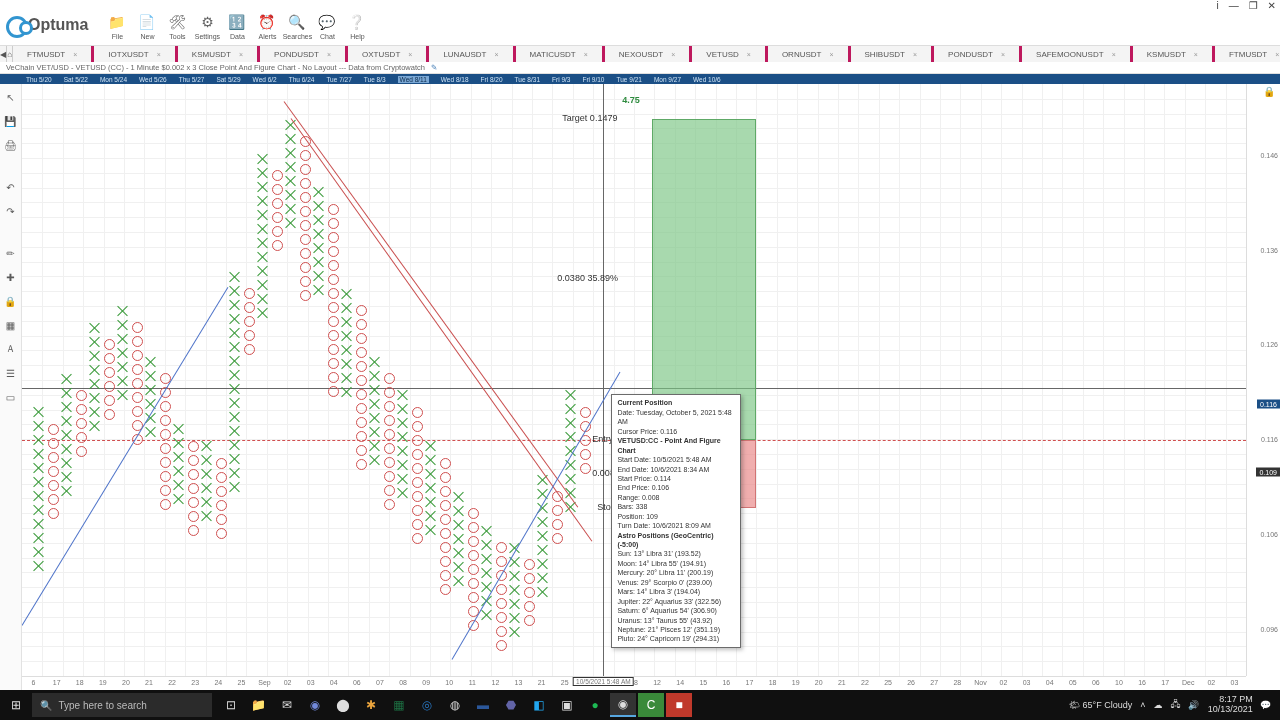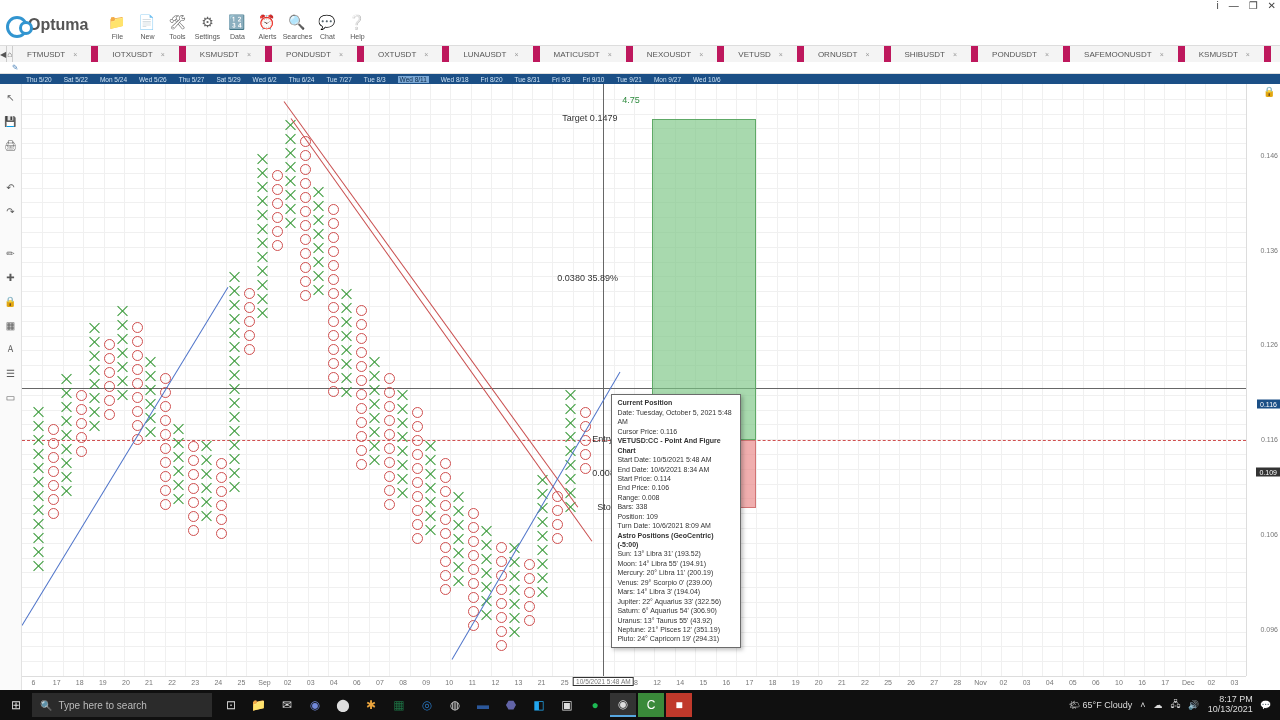--- a/index.html
+++ b/index.html
@@ -16,21 +16,21 @@
 .logo-mark::after { content:""; position:absolute; width:8px; height:8px; border:3px solid #3295d0; border-radius:50%; top:2px; left:10px; background:#fff; }
 .logo-text { font-size:16px; font-weight:600; color:#555; }
 .tbtn { display:flex; flex-direction:column; align-items:center; width:30px; cursor:pointer; }
 .tbtn .ic { width:20px; height:20px; display:flex; align-items:center; justify-content:center; font-size:14px; color:#666; }
 .tbtn .lbl { font-size:7px; color:#555; margin-top:1px; }
 .tbtn.alerts .ic { color:#c0392b; }
 
 
 .tabstrip { height:16px; background:#e9e9e9; display:flex; align-items:stretch; font-size:8px; color:#555; }
 .navback, .navhome { width:16px; display:flex; align-items:center; justify-content:center; background:#f4f4f4; border-right:1px solid #ccc; cursor:pointer; }
-.tab { padding:0 14px; display:flex; align-items:center; border-right:7px solid #be185d; background:#f4f4f4; cursor:pointer; position:relative; }
+.tab { padding:0 14px; display:flex; align-items:center; border-right:3px solid #be185d; background:#f4f4f4; cursor:pointer; position:relative; }
 .tab .x { margin-left:8px; color:#999; font-size:7px; }
 .tabstrip .spacer { flex:1; }
 
 
 .subhead { height:12px; background:#fff; font-size:7.5px; color:#666; padding:0 6px; display:flex; align-items:center; border-bottom:1px solid #e0e0e0; }
 .subhead .pen { margin-left:6px; color:#3573b0; cursor:pointer; }
 
 
 .dateruler { height:10px; background:#1b4f86; color:#cfe3f4; font-size:6.5px; display:flex; align-items:center; padding-left:26px; gap:12px; white-space:nowrap; overflow:hidden; }
 .dateruler span.hi { background:#7aa7d4; color:#0b2a4a; padding:0 2px; }
@@ -71,21 +71,21 @@
 .hline { position:absolute; left:0; right:34px; height:1px; background:#676767; }
 .vline { position:absolute; top:0; bottom:24px; width:1px; background:#676767; }
 
 
 .rr { position:absolute; }
 .rr .profit { position:absolute; left:0; right:0; background:rgba(122,197,130,.65); border:1px solid #5fa967; }
 .rr .loss { position:absolute; left:0; right:0; background:rgba(232,131,131,.65); border:1px solid #d17474; }
 
 
 .clabel { position:absolute; font-size:9px; color:#333; white-space:nowrap; }
-.clabel.green { color:#2e8b3e; font-weight:400; }
+.clabel.green { color:#2e8b3e; font-weight:700; }
 
 
 .tooltip { position:absolute; background:#fff; border:1px solid #6b6b6b; font-size:7px; color:#333; padding:3px 5px; line-height:1.35; box-shadow:2px 2px 4px rgba(0,0,0,.25); width:130px; }
 .tooltip b { font-weight:700; }
 
 
 .taskbar { position:absolute; left:0; right:0; bottom:0; height:30px; background:#101010; display:flex; align-items:center; color:#ddd; font-size:10px; }
 .taskbar .start { width:32px; display:flex; align-items:center; justify-content:center; font-size:12px; }
 .taskbar .search { display:flex; align-items:center; background:#2b2b2b; height:24px; width:180px; padding:0 8px; gap:6px; color:#bbb; font-size:10px; }
 .taskbar .apps { display:flex; align-items:center; gap:2px; margin-left:6px; }
@@ -215,20 +215,21 @@
       </div>
       <div class="tab">
         <span>SUNUSDT</span>
       </div>
     </div>
   <div class="spacer"></div>
 
 </div>
 
 <div class="subhead">
+  <span>VeChain VET/USD - VETUSD (CC) - 1 Minute $0.002 x 3 Close Point And Figure Chart - No Layout --- Data from Cryptowatch</span>
   <span class="pen">✎</span>
 </div>
 
 <div class="dateruler" id="dateruler">
     <span>Thu 5/20</span>
     <span>Sat 5/22</span>
     <span>Mon 5/24</span>
     <span>Wed 5/26</span>
     <span>Thu 5/27</span>
     <span>Sat 5/29</span>

